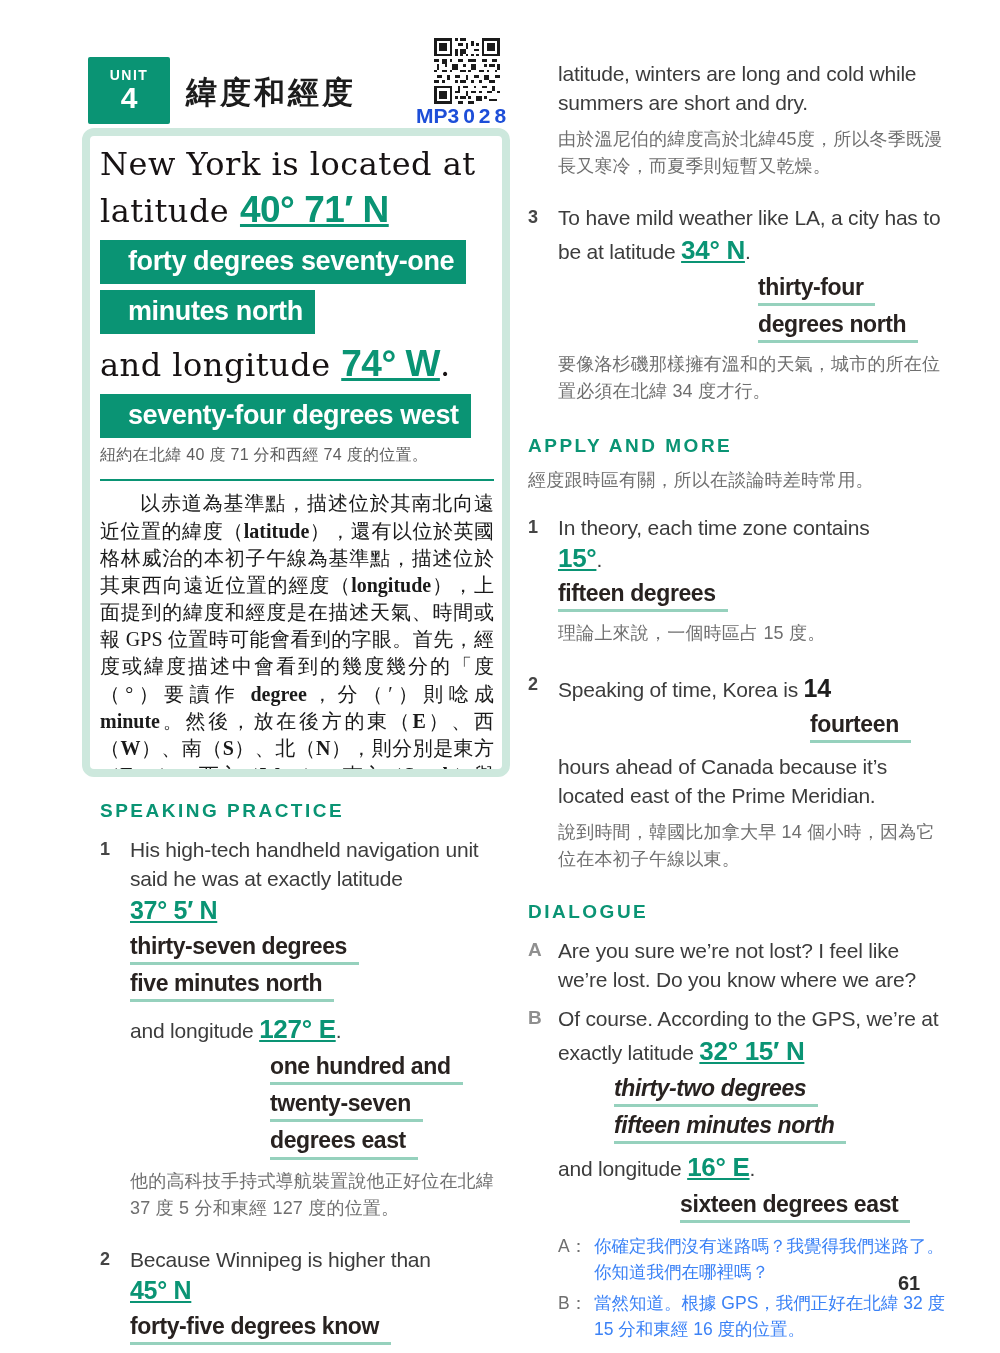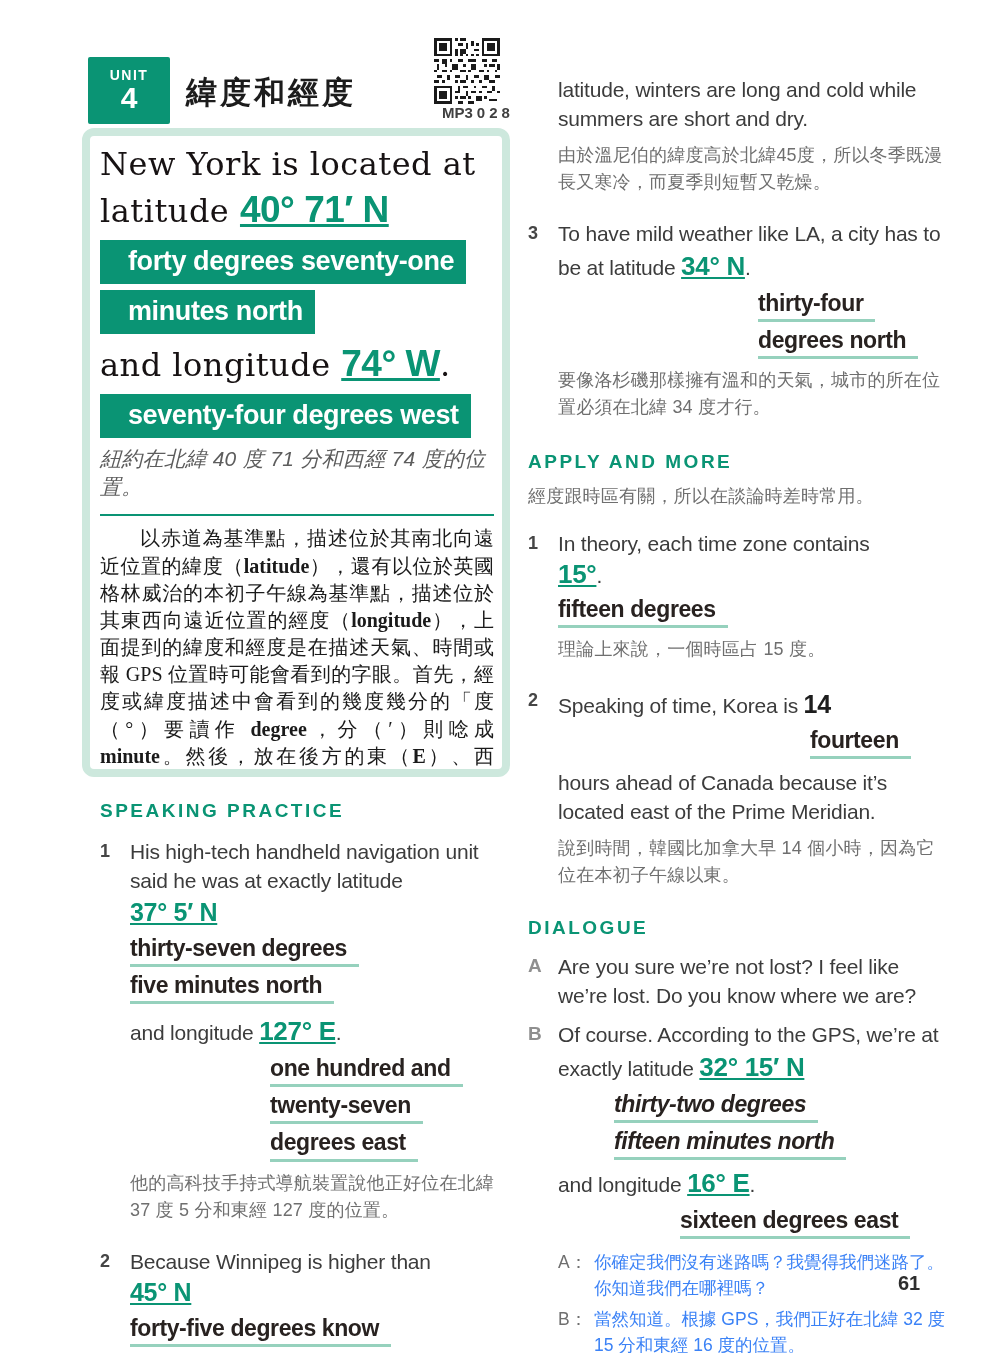--- a/index.html
+++ b/index.html
@@ -15,52 +15,52 @@
     left:88px;top:57px;width:82px;height:67px;background:#0a9474;
     display:flex;flex-direction:column;align-items:center;justify-content:center;
     color:#fff;border-radius:2px;box-shadow:2px 2px 0 #ffffff;
   }
   .unit-word{font-size:14px;font-weight:bold;letter-spacing:1.5px;line-height:1;}
   .unit-num{font-size:30px;font-weight:bold;line-height:1.05;}
   .page-title{
     left:186px;top:72px;font-size:31px;font-weight:900;letter-spacing:3px;color:#1c1c1c;
   }
   .qr{left:434px;top:38px;width:66px;height:66px;}
-  .mp3{left:442px;top:104px;font-size:15px;font-weight:bold;color:#404040;}
+  .mp3{left:416px;top:104px;font-size:21px;font-weight:bold;color:#1d4ed8;}
   .mp3 .digits{letter-spacing:4px;margin-left:4px;}
 
   
   .feature-box{
     left:82px;top:128px;width:428px;height:649px;box-sizing:border-box;
     border:8px solid #cde8dd;border-radius:12px;background:#fff;
     padding:8px 8px 8px 10px;overflow:hidden;
   }
   .serif{font-family:"DejaVu Serif","Liberation Serif",serif;}
   .f-line1{font-size:32px;line-height:1.25;letter-spacing:.5px;color:#171213;}
   .f-line2,.f-line3{font-size:32px;line-height:1.3;letter-spacing:.5px;color:#171213;margin-top:2px;}
   .coord{color:#0a9474;font-weight:bold;font-family:"Liberation Sans",sans-serif;text-decoration:underline;}
   .coord-xl{font-size:37px;letter-spacing:-.5px;}
   .hl{
     display:table;background:#0a9474;color:#fff;font-weight:bold;
     font-size:27px;letter-spacing:-.4px;line-height:1.15;
     padding:6px 12px 7px 28px;margin:6px 0;
   }
-  .f-trans{font-size:21px;color:#5d5d5d;margin-top:7px;letter-spacing:.3px;font-style:italic;}
+  .f-trans{font-size:16px;color:#5d5d5d;margin-top:7px;letter-spacing:.3px;}
   .divider{border:none;border-top:2.5px solid #0a9474;margin:13px 0 9px 0;}
   .paragraph{
     margin:0;font-family:"Liberation Serif","DejaVu Serif",serif;
     font-size:20px;line-height:1.36;color:#1a1a1a;text-indent:2em;text-align:justify;
   }
   .paragraph b{font-family:"Liberation Serif","DejaVu Serif",serif;}
 
   
   .sec-head{color:#0a9474;font-size:19px;font-weight:bold;letter-spacing:2.5px;margin:0 0 14px 0;}
   .sp-section{left:100px;top:800px;width:412px;}
   .right-col{left:528px;top:60px;width:422px;}
-  .item{display:flex;margin-bottom:24px;margin-top:16px;}
+  .item{display:flex;margin-bottom:24px;}
   .inum{width:30px;flex:0 0 30px;font-weight:bold;font-size:18px;color:#454545;padding-top:3px;}
   .ibody{flex:1;}
   .etext{font-size:21px;color:#3c3c3c;line-height:1.38;letter-spacing:-.2px;}
   .coord-line{font-size:25px;line-height:1.35;letter-spacing:-.3px;}
   .coord-inline{font-size:26px;letter-spacing:-.3px;}
   .u-lines > div{
     display:table;font-weight:bold;font-size:23px;color:#282220;letter-spacing:-.4px;
     border-bottom:3px solid #96d1bd;padding:0 12px 0 0;line-height:1.4;margin-top:2px;
   }
   .trans{font-size:18px;color:#6f6f6f;line-height:1.5;margin-top:8px;letter-spacing:.2px;}

